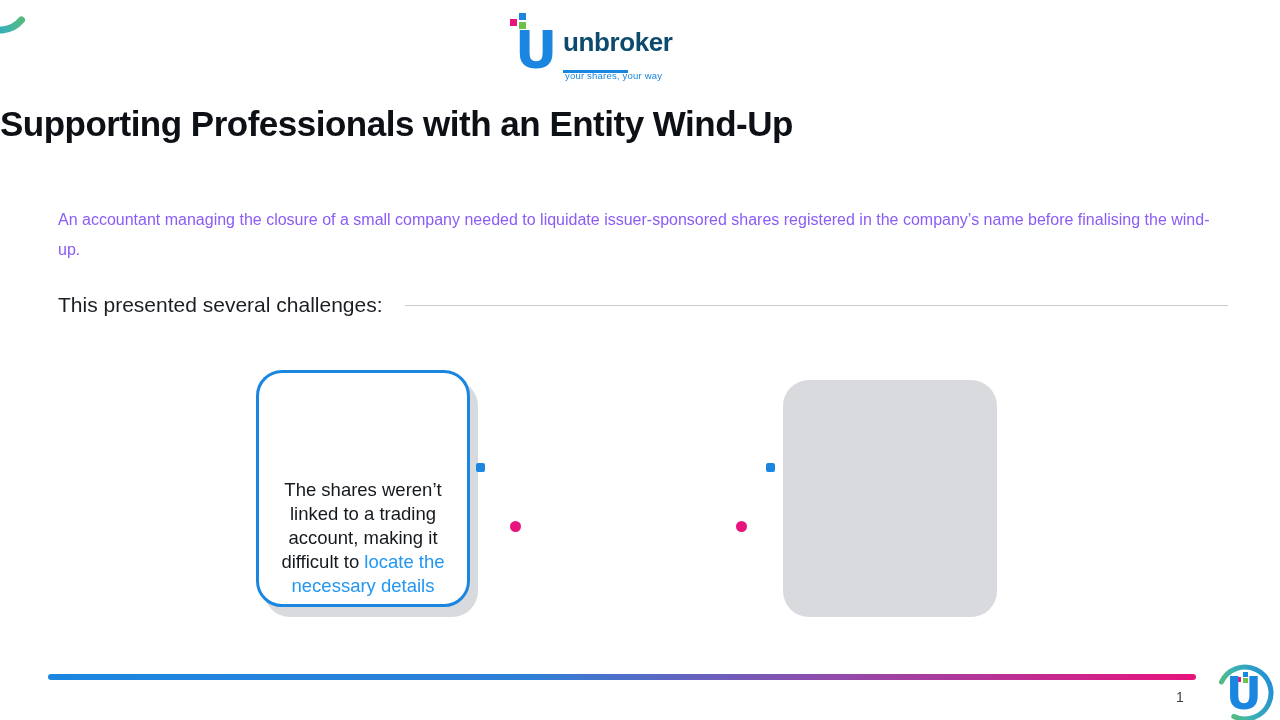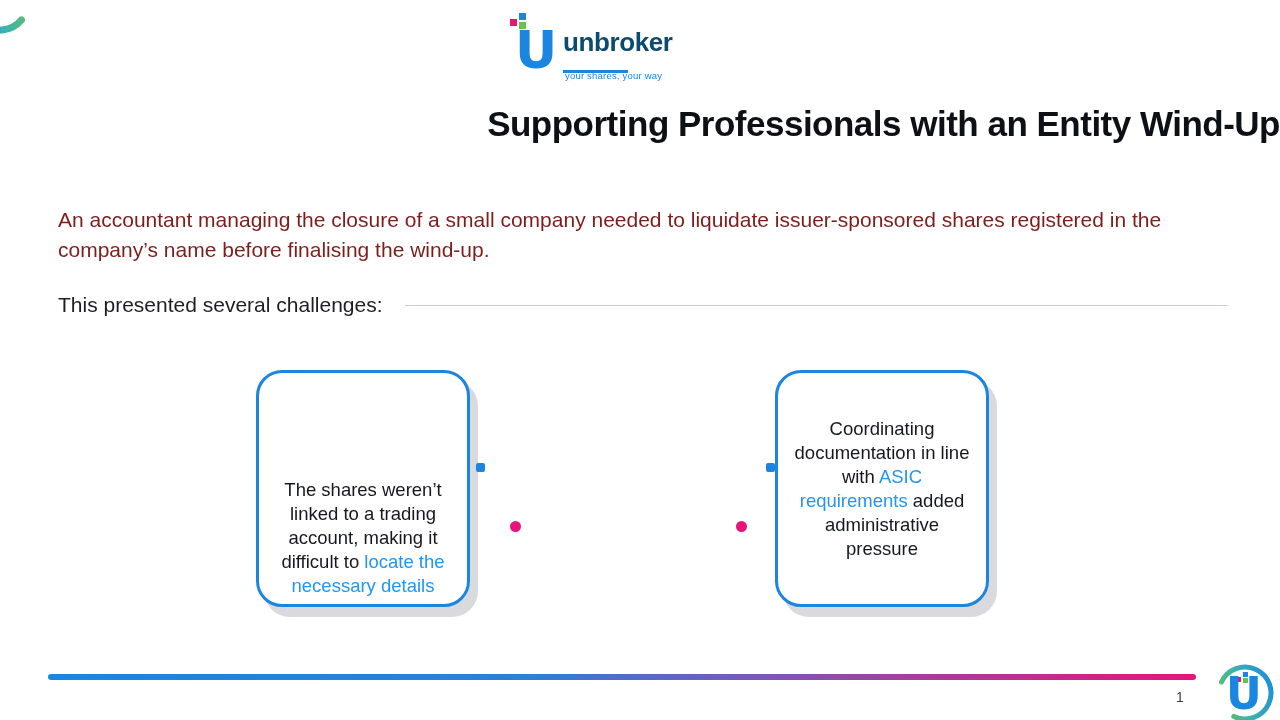--- a/index.html
+++ b/index.html
@@ -64,35 +64,35 @@
     left: 563px; top: 70px;
     width: 65px; height: 3px;
     background: #1a86e0;
   }
 
   
   .title {
     position: absolute;
     left: 0; top: 104px;
     width: 1280px;
-    text-align: right;
+    text-align: left;
     font-size: 35px;
     font-weight: 700;
     color: #0d1116;
     letter-spacing: -0.5px;
   }
 
   
   .intro {
     position: absolute;
     left: 58px; top: 205px;
     width: 1165px;
-    font-size: 21px;
+    font-size: 16px;
     line-height: 30px;
-    color: #7f1d1d;
+    color: #8b5cf6;
   }
   .subhead-row {
     position: absolute;
     left: 58px; top: 293px;
     width: 1170px;
     display: flex;
     align-items: center;
     gap: 22px;
   }
   .subhead {
@@ -243,23 +243,20 @@
     <div class="card c0">
       <div class="card-shadow"></div>
       <div class="card-box" style="border-color: rgb(26, 134, 224); align-items: flex-end;">
         <div class="card-text"><span>The shares weren’t linked to a trading account, making it difficult to </span><span class="hl-blue">locate the necessary details</span></div>
       </div>
     </div>
 
 
     <div class="card c2">
       <div class="card-shadow"></div>
-      <div class="card-box" style="border-color: rgb(26, 134, 224);">
-        <div class="card-text"><span>Coordinating documentation in line with </span><span class="hl-blue">ASIC requirements</span><span> added administrative pressure</span></div>
-      </div>
     </div>
 
     <div class="conn" style="left:226px; top:101px;"></div>
     <div class="conn" style="left:516px; top:101px;"></div>
     <div class="conn-dot" style="left:260px; top:159px;"></div>
     <div class="conn-dot" style="left:486px; top:159px;"></div>
   </div>
 
   <div class="bottom-bar"></div>
   <div class="page-num">1</div>

